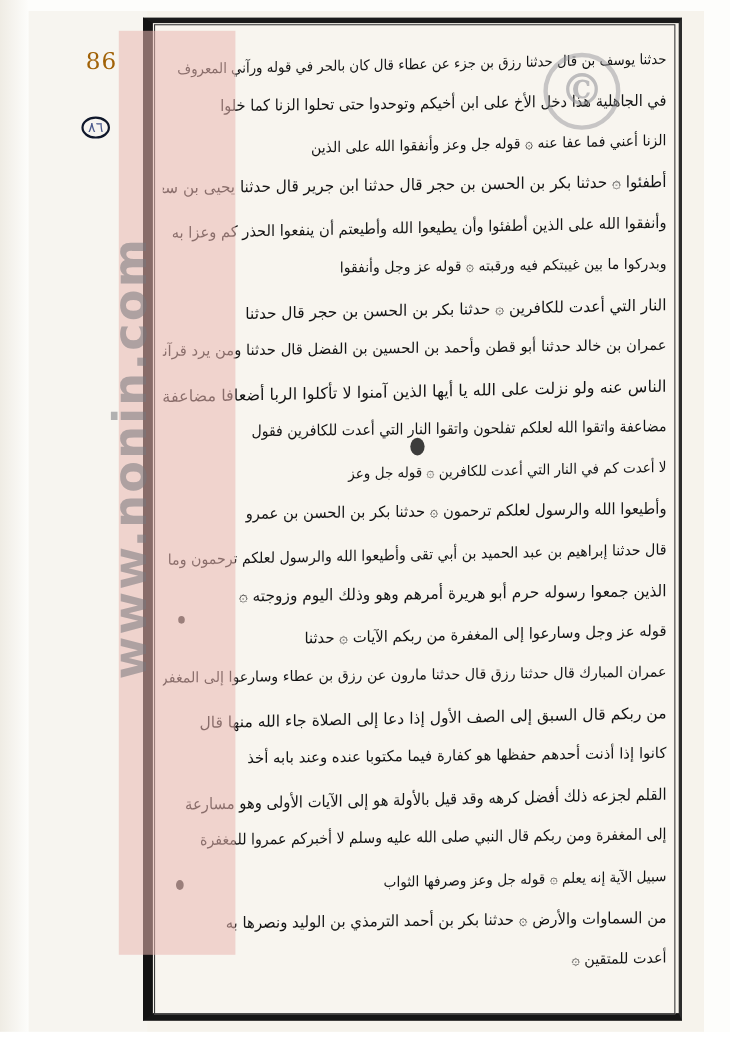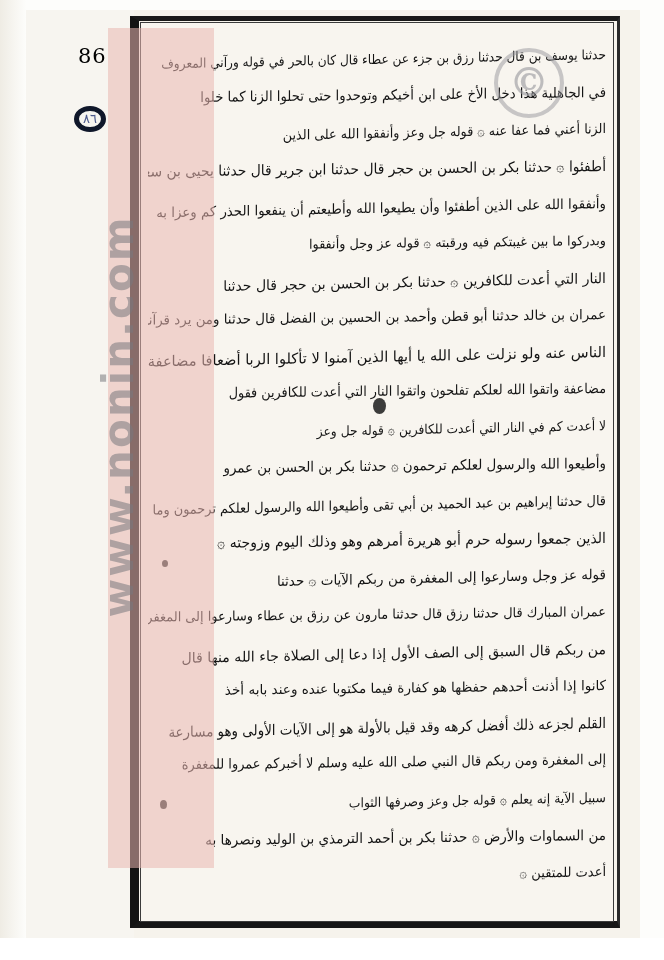--- a/index.html
+++ b/index.html
@@ -75,31 +75,31 @@
     background: #f7f5f0;
   }
 
   
   .folio-num {
     position: absolute;
     left: 78px;
     top: 44px;
     font-family: "DejaVu Serif", serif;
     font-size: 21px;
-    color: #000000;
+    color: #a16207;
     letter-spacing: 1px;
   }
   .folio-num-arabic {
     position: absolute;
     left: 74px;
     top: 106px;
     font-family: Liberation Serif, serif;
     font-size: 13px;
     color: #4c5a8c;
-    border: 5px solid #0f172a;
+    border: 2px solid #0f172a;
     border-radius: 50%;
     padding: 1px 4px;
     line-height: 1.1;
   }
 
   
   .text-block {
     position: absolute;
     left: 148px;
     top: 30px;

